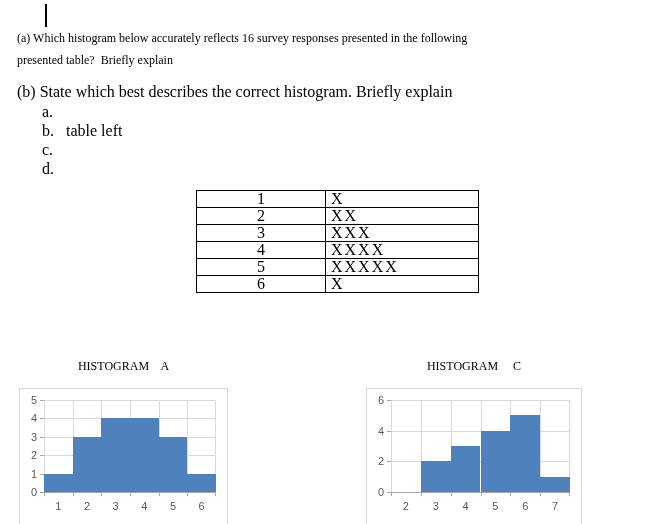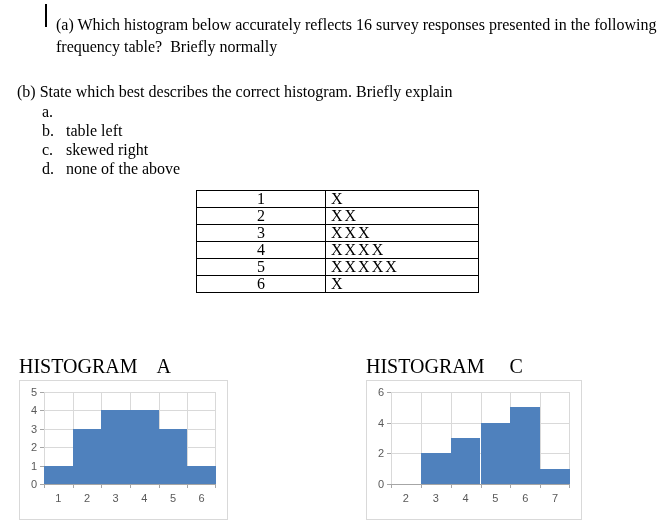--- a/index.html
+++ b/index.html
@@ -15,21 +15,21 @@
 
   
   .text-cursor {
     position: absolute;
     left: 45px; top: 4px;
     width: 1.5px; height: 23px;
     background: #000;
   }
 
   
-  .para-a { position: absolute; left: 17px; top: 14px; font-size: 16px; margin-left: 39px; }
+  .para-a { position: absolute; left: 17px; top: 27px; font-size: 12px; }
   .para-a .line { white-space: pre; line-height: 22px; }
 
   .para-b { position: absolute; left: 17px; top: 82px; font-size: 16px; }
   .para-b .b-line { white-space: pre; line-height: 20px; text-align: center; }
   .options { margin-left: 25px; margin-top: 0; }
   .option-row { display: flex; line-height: 19px; }
   .option-letter { width: 24px; flex: 0 0 24px; }
 
   
   .freq-table {
@@ -47,24 +47,25 @@
   .freq-table .col-value { width: 129px; text-align: center; }
   .freq-table .col-freq  { width: 153px; }
   .freq-table th.col-freq { text-align: center; }
   .freq-table td.col-freq { text-align: left; padding-left: 5px; letter-spacing: 2px; }
 
   
   .chart { position: absolute; }
   .chart-a { left: 19px; top: 357px; width: 209px; }
   .chart-c { left: 366px; top: 357px; width: 216px; }
   .chart-title {
-    font-size: 20px;
+    text-align: center;
+    font-size: 12px;
     white-space: pre;
     line-height: 19px;
-    margin-bottom: 4px;
+    margin-bottom: 12px;
   }
   .chart-box {
     border: 1px solid #d9d9d9;
     height: 140px;
     background: #fff;
   }
   .plot-area {
     position: relative;
     margin: 11px 11px 0 24px;
     height: 93px;
@@ -92,40 +93,38 @@
     color: #595959;
   }
 </style>
 </head>
 <body>
 
 <div class="text-cursor"></div>
 
 <div class="para-a">
   <div class="line">(a) Which histogram below accurately reflects 16 survey responses presented in the following</div>
-  <div class="line">frequency table?  Briefly normally</div>
+  <div class="line">presented table?  Briefly explain</div>
 </div>
 
 <div class="para-b">
   <div class="b-line">(b) State which best describes the correct histogram. Briefly explain</div>
   <div class="options">
     <div class="option-row">
       <span class="option-letter">a.</span>
     </div>
     <div class="option-row">
       <span class="option-letter">b.</span>
       <span class="option-text">table left</span>
     </div>
     <div class="option-row">
       <span class="option-letter">c.</span>
-      <span class="option-text">skewed right</span>
     </div>
     <div class="option-row">
       <span class="option-letter">d.</span>
-      <span class="option-text">none of the above</span>
     </div>
   </div>
 </div>
 
 <table class="freq-table">
   <tbody>
   <tr>
     <td class="col-value">1</td>
     <td class="col-freq">X</td>
   </tr>

